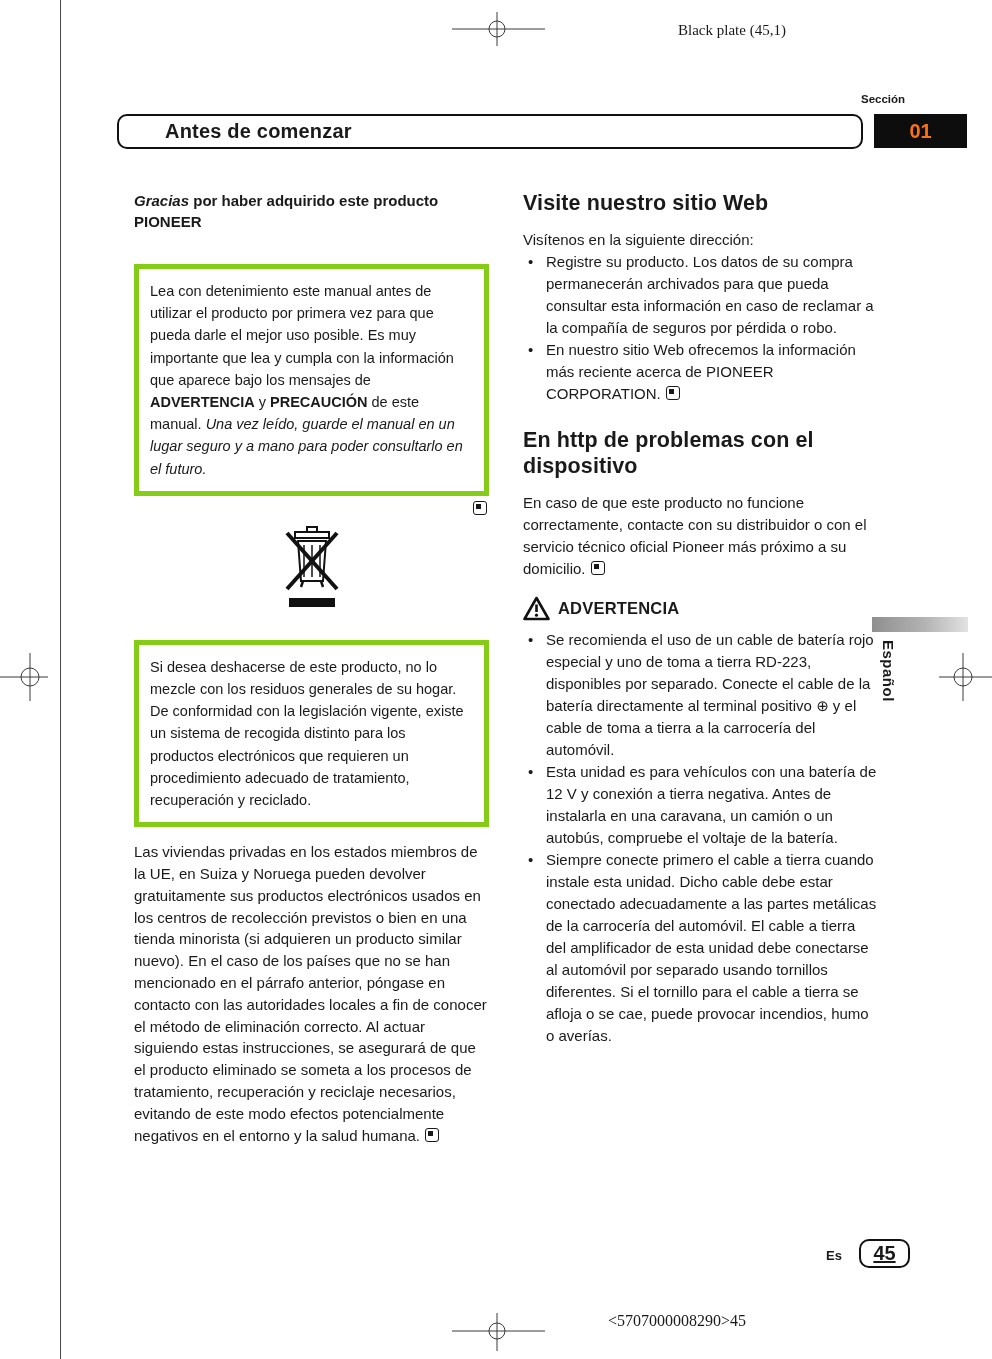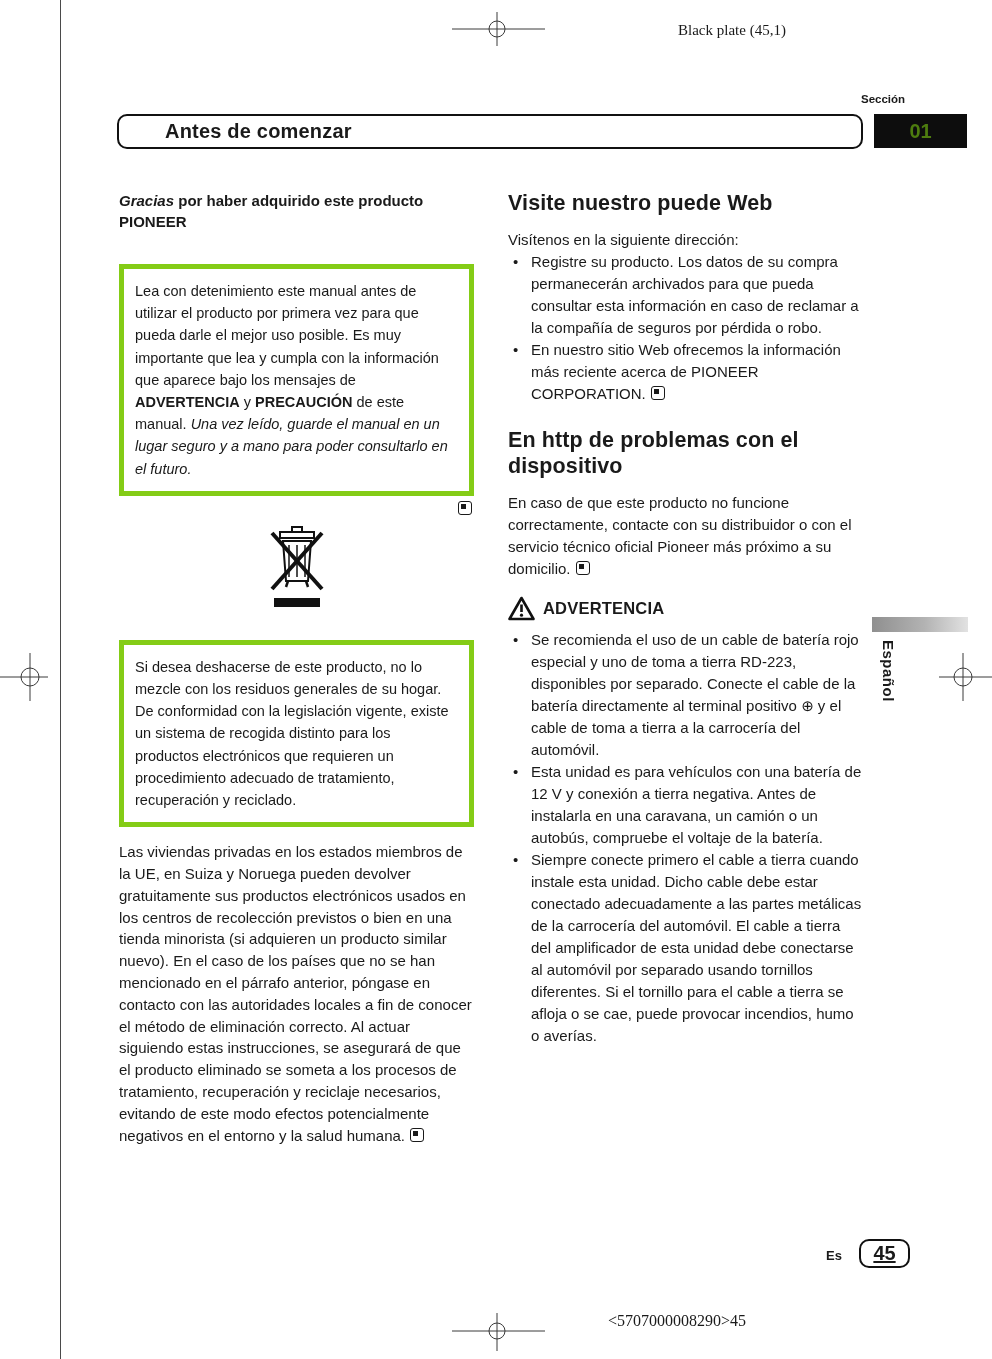--- a/index.html
+++ b/index.html
@@ -14,32 +14,32 @@
   .barcode-note { position:absolute; left:608px; top:1312px; font-family:"Liberation Serif", serif; font-size:16px; }
   
   .section-label { position:absolute; left:861px; top:93px; font-size:11.5px; font-weight:bold; }
   .title-box {
     position:absolute; left:117px; top:114px; width:742px; height:31px;
     border:2.5px solid #111; border-radius:10px; display:flex; align-items:center;
   }
   .title-text { font-size:20px; font-weight:bold; padding-left:14px; letter-spacing:0.2px;margin-left:32px; }
   .section-number {
     position:absolute; left:874px; top:114px; width:93px; height:34px;
-    background:#0d0d0d; color:#4d7c0f; font-size:20px; font-weight:bold;
+    background:#0d0d0d; color:#f97316; font-size:20px; font-weight:bold;
     display:flex; align-items:center; justify-content:center;
   }
   
   .lang-bar { position:absolute; left:872px; top:617px; width:96px; height:15px;
     background:linear-gradient(to right, #8f8f8f 0%, #b3b3b3 55%, #e2e2e2 100%); }
   .lang-vertical {
     position:absolute; left:880px; top:640px; writing-mode:vertical-rl;
     font-size:15px; font-weight:bold; letter-spacing:0.5px;
   }
   
-  .content { position:absolute; left:119px; top:190px; width:744px; display:flex; gap:34px; }
+  .content { position:absolute; left:134px; top:190px; width:744px; display:flex; gap:34px; }
   .col { width:355px; }
   .intro { margin:0 0 32px 0; font-size:15px; font-weight:bold; line-height:21px; }
   .textbox {
     border:5px solid #84cc16; padding:11px 11px; font-size:14.5px; line-height:22.2px;
   }
   .textbox i { font-style:italic; }
   .endmark {
     display:inline-block; width:12px; height:12px; border:1.5px solid #1a1a1a;
     border-radius:3px; position:relative; vertical-align:-1px; margin-left:5px;
   }
@@ -136,21 +136,21 @@
           <rect x="7" y="78" width="46" height="9" fill="#111"></rect>
         </svg>
       </div>
 
       <div class="textbox"><span>Si desea deshacerse de este producto, no lo mezcle con los residuos generales de su hogar. De conformidad con la legislación vigente, existe un sistema de recogida distinto para los productos electrónicos que requieren un procedimiento adecuado de tratamiento, recuperación y reciclado.</span></div>
 
       <p class="body-p"><span>Las viviendas privadas en los estados miembros de la UE, en Suiza y Noruega pueden devolver gratuitamente sus productos electrónicos usados en los centros de recolección previstos o bien en una tienda minorista (si adquieren un producto similar nuevo). En el caso de los países que no se han mencionado en el párrafo anterior, póngase en contacto con las autoridades locales a fin de conocer el método de eliminación correcto. Al actuar siguiendo estas instrucciones, se asegurará de que el producto eliminado se someta a los procesos de tratamiento, recuperación y reciclaje necesarios, evitando de este modo efectos potencialmente negativos en el entorno y la salud humana.</span><span class="endmark"></span></p>
     </div>
 
     <div class="col">
-      <h2 class="heading">Visite nuestro puede Web</h2>
+      <h2 class="heading">Visite nuestro sitio Web</h2>
       <p class="rc-line rc-intro">Visítenos en la siguiente dirección:</p>
       <ul class="bullets">
         <li><span>Registre su producto. Los datos de su compra permanecerán archivados para que pueda consultar esta información en caso de reclamar a la compañía de seguros por pérdida o robo.</span></li>
         <li><span>En nuestro sitio Web ofrecemos la información más reciente acerca de PIONEER CORPORATION.</span><span class="endmark"></span></li>
       </ul>
 
       <h2 class="heading mt-a">En http de problemas con el dispositivo</h2>
       <p class="rc-line"><span>En caso de que este producto no funcione correctamente, contacte con su distribuidor o con el servicio técnico oficial Pioneer más próximo a su domicilio.</span><span class="endmark"></span></p>
 
 

